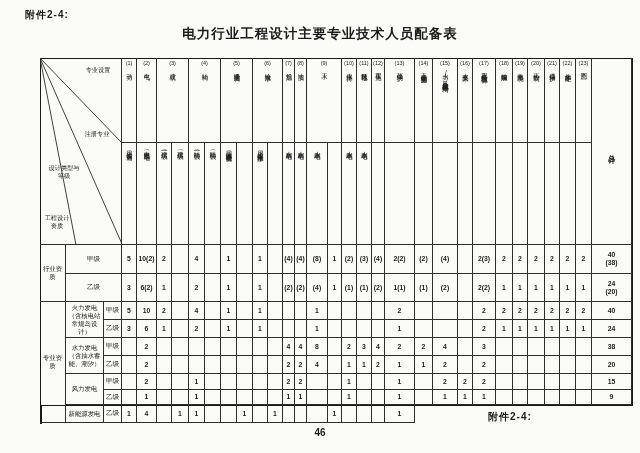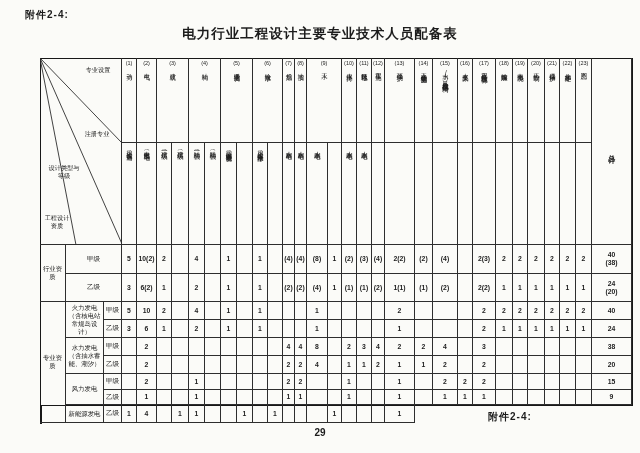--- a/index.html
+++ b/index.html
@@ -41,21 +41,21 @@
   #corner-label-columns{left:40px;top:8px;width:36px;}
   #corner-label-registered{left:44px;top:72px;width:26px;}
   #corner-label-type{left:8px;top:106px;width:32px;}
   #corner-label-qualification{left:4px;top:156px;width:26px;}
 </style>
 </head>
 <body>
 
 <div class="abs" id="attachment-top">附件2-4:</div>
 <div class="abs" id="doc-title">电力行业工程设计主要专业技术人员配备表</div>
-<div class="abs" id="page-number">29</div>
+<div class="abs" id="page-number">46</div>
 <div class="abs" id="attachment-bottom">附件2-4:</div>
 
 <div class="abs" id="table-frame"></div>
 <div class="abs" id="lastrow-left-border"></div>
 
 <div class="abs" id="corner-cell">
   <svg width="82" height="187" viewBox="0 0 82 187">
     <line x1="0" y1="0" x2="82" y2="85" stroke="#2e2e2e" stroke-width="0.9"></line>
     <line x1="0" y1="0" x2="82" y2="186" stroke="#2e2e2e" stroke-width="0.9"></line>
     <line x1="0" y1="0" x2="36" y2="187" stroke="#2e2e2e" stroke-width="0.9"></line>

